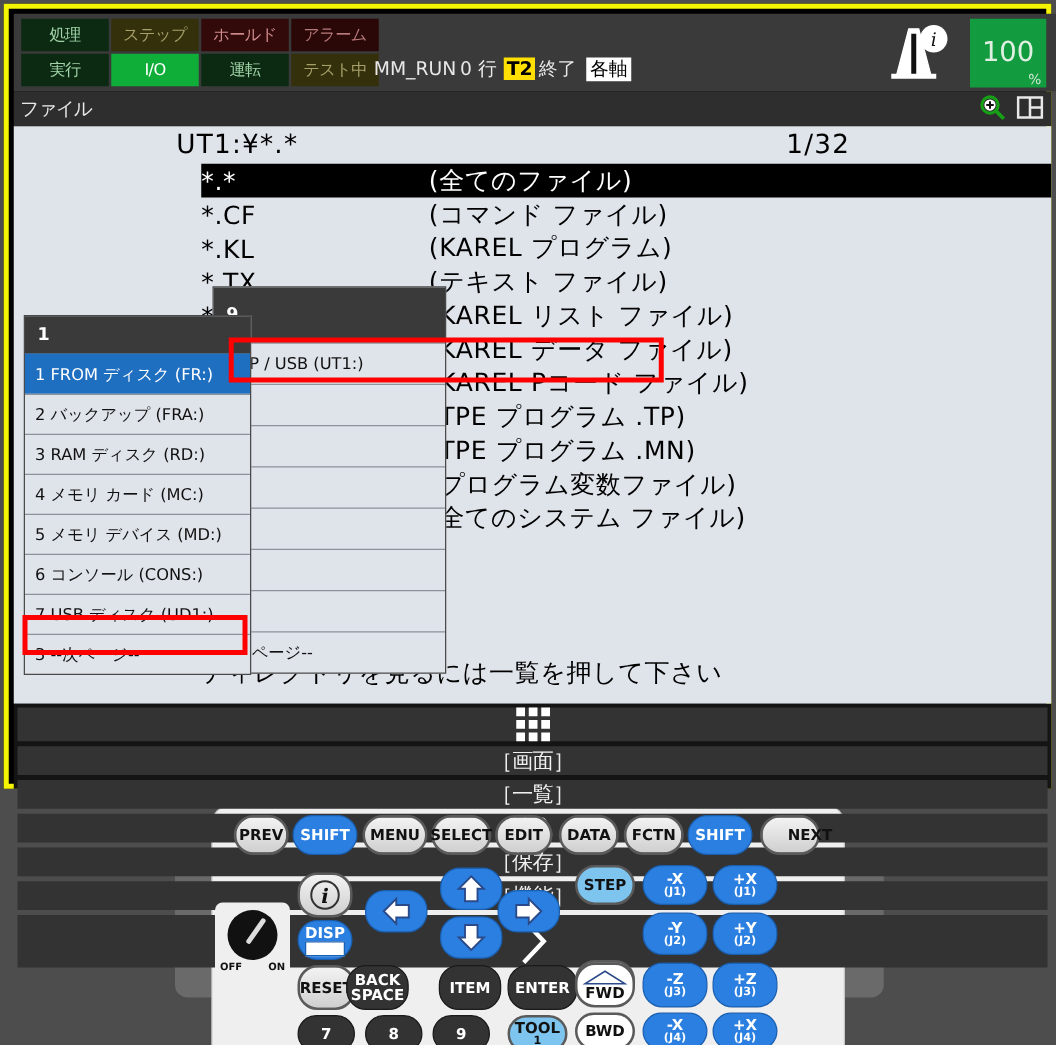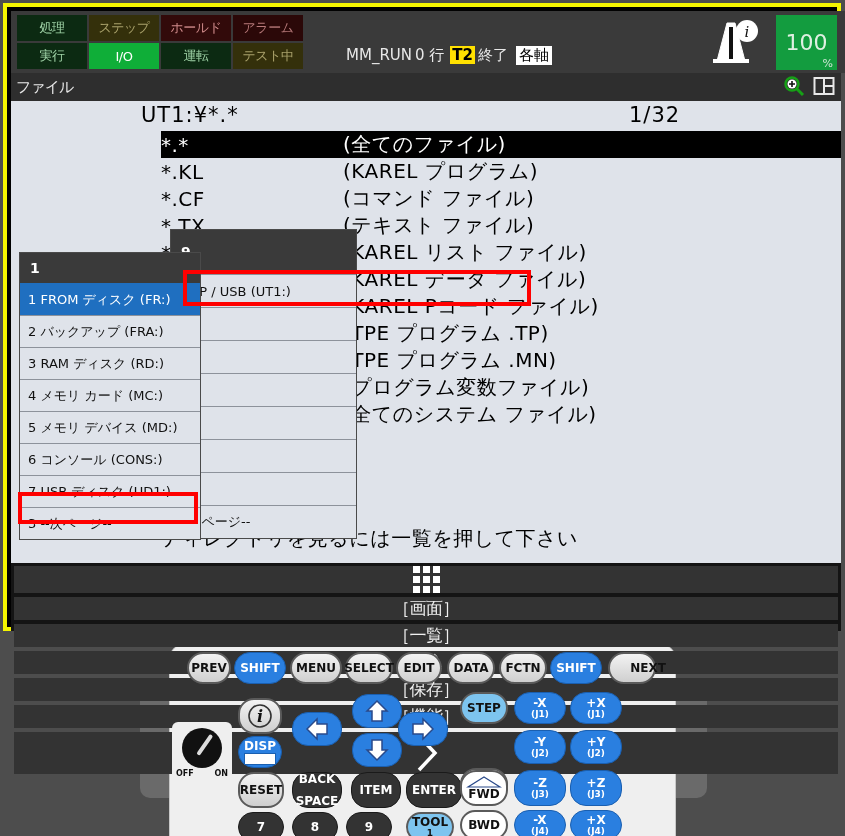--- a/index.html
+++ b/index.html
@@ -23,21 +23,21 @@
              grid-template-rows:26px 26px;gap:2px;}
   .stat-cell{display:flex;align-items:center;justify-content:center;
              font-size:13px;letter-spacing:-0.5px;color:#cfcfcf;}
   .sc-dkgreen{background:#0c2a12;color:#9fd2a6;}
   .sc-green{background:#0fae38;color:#fff;}
   .sc-olive{background:#34300b;color:#a8a06a;}
   .sc-dkred{background:#320a0a;color:#cf8a8a;}
   .sc-dkred2{background:#2b0808;color:#b87a7a;}
 
   .statline{position:absolute;left:288px;top:30px;height:28px;display:flex;align-items:center;
-            color:#e8e8e8;font-size:15px;white-space:nowrap;margin-left:47px;}
+            color:#e8e8e8;font-size:15px;white-space:nowrap;}
   .statline .yl{background:#ffe000;color:#000;padding:0 2px;margin:0 3px;font-weight:bold;}
   .statline .box{background:#fff;color:#000;padding:0 3px;margin-left:8px;}
   .statline .sp{margin:0 3px;}
 
   .warnicon{position:absolute;left:690px;top:8px;width:62px;height:46px;}
 
   .ovr{position:absolute;left:765px;top:4px;width:61px;height:55px;background:#139c3f;
        color:#dff0e2;font-size:22px;display:flex;align-items:center;justify-content:center;}
   .ovr-k{position:absolute;right:4px;bottom:0px;font-size:11px;color:#cfe6d4;}
 
@@ -211,26 +211,26 @@
         <span class="hdr-path">UT1:¥*.*</span>
         <span class="hdr-page">1/32</span>
       </div>
 
       <div class="ftlist" id="ftlist">
             <div class="ftrow sel">
               <span class="code">*.*</span>
               <span>(全てのファイル)</span>
             </div>
             <div class="ftrow">
+              <span class="code">*.CF</span>
+              <span>(コマンド ファイル)</span>
+            </div>
+            <div class="ftrow">
               <span class="code">*.KL</span>
               <span>(KAREL プログラム)</span>
-            </div>
-            <div class="ftrow">
-              <span class="code">*.CF</span>
-              <span>(コマンド ファイル)</span>
             </div>
             <div class="ftrow">
               <span class="code">*.TX</span>
               <span>(テキスト ファイル)</span>
             </div>
             <div class="ftrow">
               <span class="code">*.LS</span>
               <span>(KAREL リスト ファイル)</span>
             </div>
             <div class="ftrow">
@@ -394,21 +394,21 @@
       <div class="key k-blue" style="left: 398px; top: 712px; width: 50px; height: 34px;">
         <svg width="34" height="26" viewBox="0 0 34 26">
           <g transform="rotate(90 17 13)">
             <path d="M17 3 L27 13 L22 13 L22 23 L12 23 L12 13 L7 13 Z" fill="#fff" stroke="#2a4a8a" stroke-width="1.5"></path>
           </g>
         </svg>
       </div>
       <div class="key k-gray" style="left: 238px; top: 772px; width: 46px; height: 36px;">
         <span class="main">RESET</span>
       </div>
-      <div class="key k-dark" style="left: 292px; top: 772px; width: 50px; height: 36px; justify-content: space-between;">
+      <div class="key k-dark" style="left: 277px; top: 772px; width: 50px; height: 36px;">
         <span class="main">BACK</span>
         <span class="main">SPACE</span>
       </div>
       <div class="key k-dark" style="left: 351px; top: 772px; width: 50px; height: 36px;">
         <span class="main">ITEM</span>
       </div>
       <div class="key k-dark" style="left: 406px; top: 772px; width: 56px; height: 36px;">
         <span class="main">ENTER</span>
       </div>
       <div class="key k-dark" style="left: 238px; top: 812px; width: 46px; height: 30px;">

